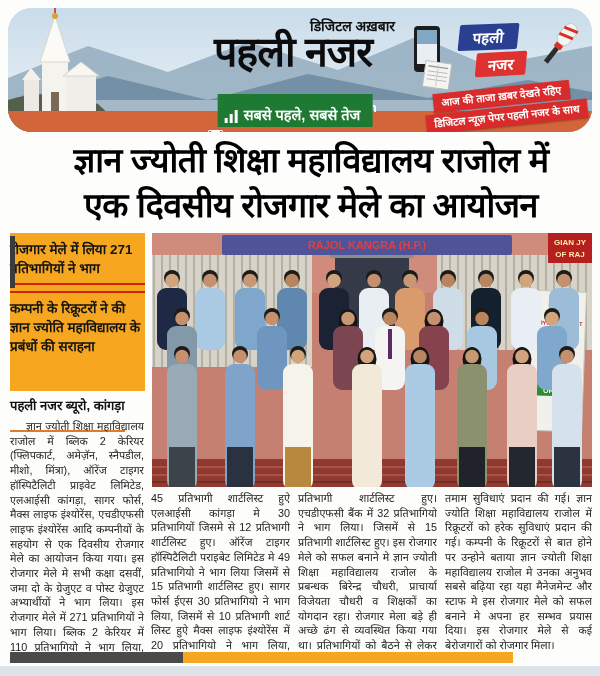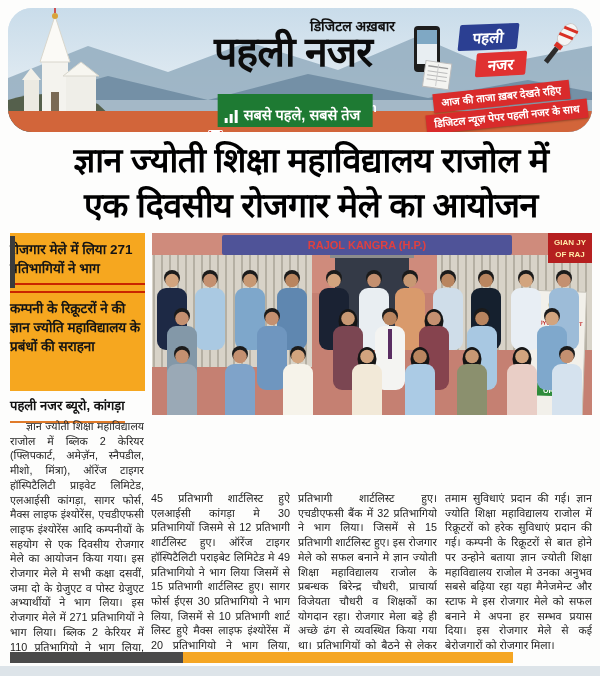--- a/index.html
+++ b/index.html
@@ -26,24 +26,24 @@
   .phoneicon{position:absolute;left:398px;top:16px;z-index:2;}
 
   
   .headline{position:absolute;left:11px;top:138px;width:600px;text-align:center;color:#000;font-weight:900;font-size:34px;line-height:45px;letter-spacing:-.5px;}
 
   
   .hibox{position:absolute;left:10px;top:233px;width:135px;background:#f6a71f;padding:7px 0 8px;box-sizing:border-box;min-height:158px;}
   .hibox .item{font-size:13.5px;line-height:19px;font-weight:800;color:#141414;}
   .hibox .sep{height:2px;background:#c92500;margin:5px 0 6px;}
   .blackbar{position:absolute;left:10px;top:236px;width:5px;height:52px;background:#3b3b3b;z-index:2;}
-  .byline{position:absolute;left:10px;top:396px;font-size:13px;font-weight:800;color:#111;border-bottom:2px solid #e07b2a;padding-bottom:7px;}
-
-  
-  .photo{position:absolute;left:152px;top:233px;width:440px;height:182px;overflow:hidden;background:#ec4899;}
+  .byline{position:absolute;left:10px;top:396px;font-size:13px;font-weight:800;color:#111;border-bottom:2px solid #e07b2a;padding-bottom:16px;}
+
+  
+  .photo{position:absolute;left:152px;top:233px;width:440px;height:254px;overflow:hidden;background:#ec4899;}
 
   
   .col{position:absolute;text-align:justify;font-size:10.8px;line-height:14.7px;color:#1c1c1c;overflow:hidden;}
   .col1{left:10px;top:419px;width:134px;height:233px;text-indent:16px;}
   .col2{left:151px;top:491px;width:139px;height:161px;}
   .col3{left:298px;top:491px;width:139px;height:161px;}
   .col4{left:445px;top:491px;width:147px;height:161px;}
 
   
   .bar-dark{position:absolute;left:10px;top:652px;width:173px;height:11px;background:#4a4a4a;}

